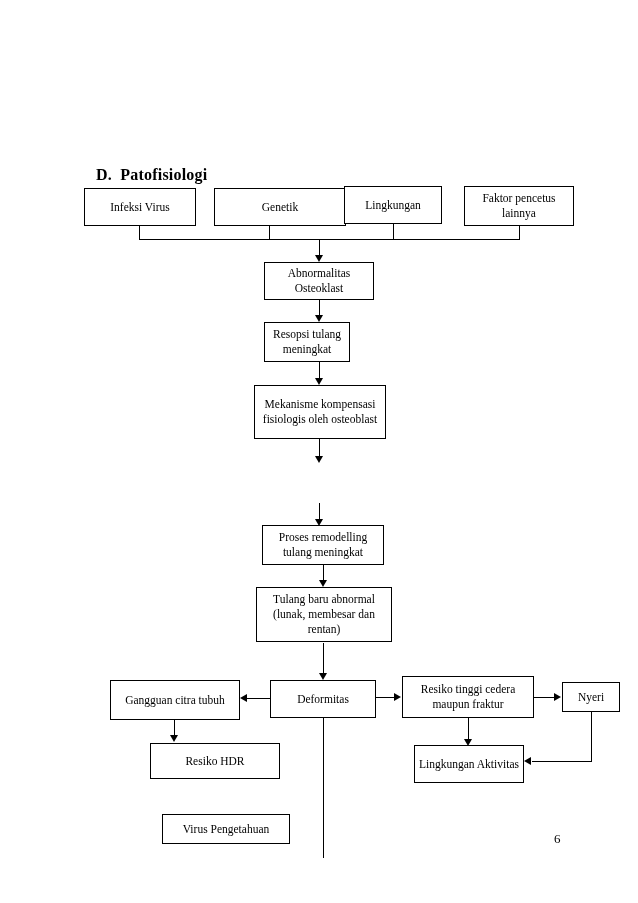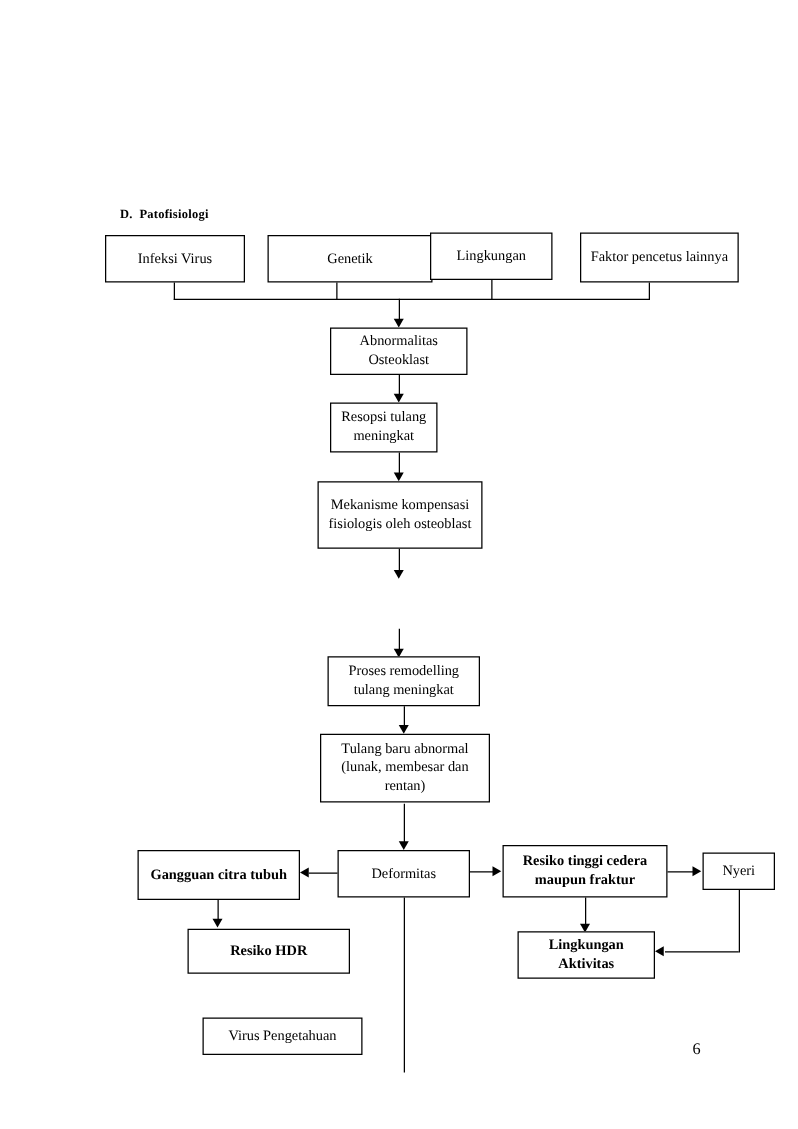--- a/index.html
+++ b/index.html
@@ -18,40 +18,40 @@
   #page {
     position: absolute;
     left: 0; top: 0;
     width: 638px;
     height: 903px;
   }
   .heading {
     position: absolute;
     font-family: "Liberation Serif", serif;
     font-weight: bold;
-    font-size: 10px;
+    font-size: 16px;
     letter-spacing: 0.2px;
     white-space: pre;
   }
   .box {
     position: absolute;
     border: 1px solid #000000;
     box-sizing: border-box;
     display: flex;
     align-items: center;
     justify-content: center;
     text-align: center;
     font-family: "Liberation Serif", serif;
     font-size: 11.5px;
     line-height: 1.28;
     padding: 1px 3px;
     background: #ffffff;
   }
   .box.bold {
-    font-weight: bold;
+    font-weight: normal;
   }
   .line {
     position: absolute;
     background: #000000;
   }
   .hline { height: 1px; }
   .vline { width: 1px; }
   .arrow {
     position: absolute;
     width: 0; height: 0;
@@ -86,21 +86,21 @@
 
   <div class="box" style="left:84px; top:188px; width:112px; height:38px;">
     <span>Infeksi Virus</span>
   </div>
   <div class="box" style="left:214px; top:188px; width:132px; height:38px;">
     <span>Genetik</span>
   </div>
   <div class="box" style="left:344px; top:186px; width:98px; height:38px;">
     <span>Lingkungan</span>
   </div>
-  <div class="box" style="left:464px; top:186px; width:127px; height:40px;">
+  <div class="box" style="left:464px; top:186px; width:110px; height:40px;">
     <span>Faktor pencetus lainnya</span>
   </div>
 
   <div class="line vline" style="left:139px; top:226px; height:14px;"></div>
   <div class="line vline" style="left:269px; top:226px; height:14px;"></div>
   <div class="line vline" style="left:393px; top:224px; height:16px;"></div>
   <div class="line vline" style="left:519px; top:226px; height:14px;"></div>
   <div class="line hline" style="left:139px; top:239px; width:381px;"></div>
   <div class="line vline" style="left:319px; top:239px; height:19px;"></div>
   <div class="arrow arrow-down" style="left:315px; top:255px;"></div>

